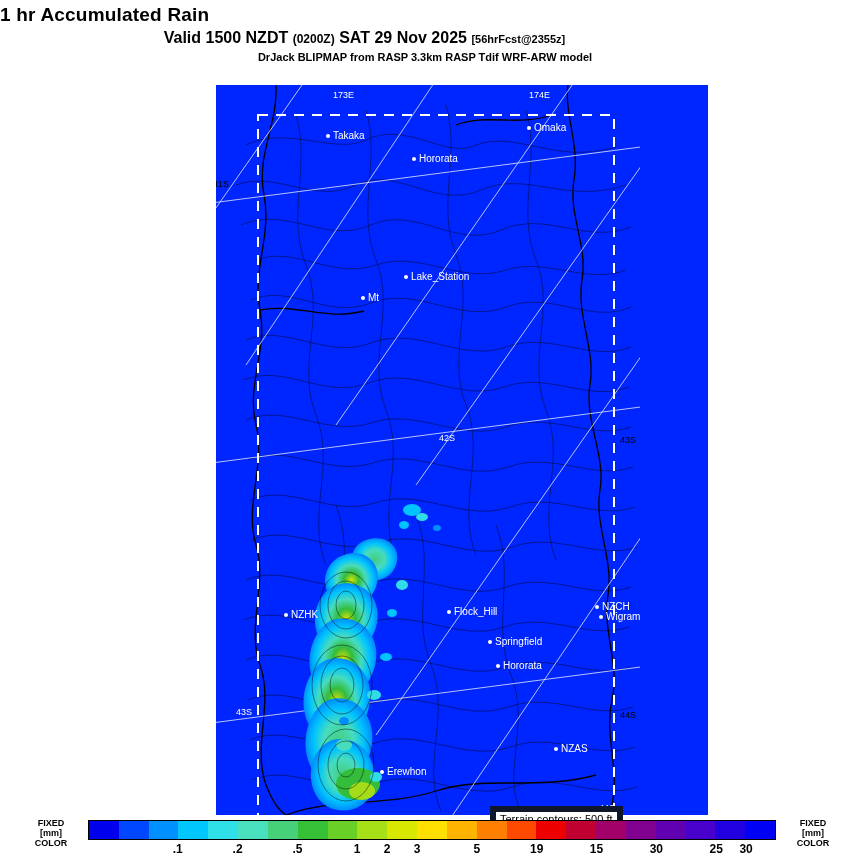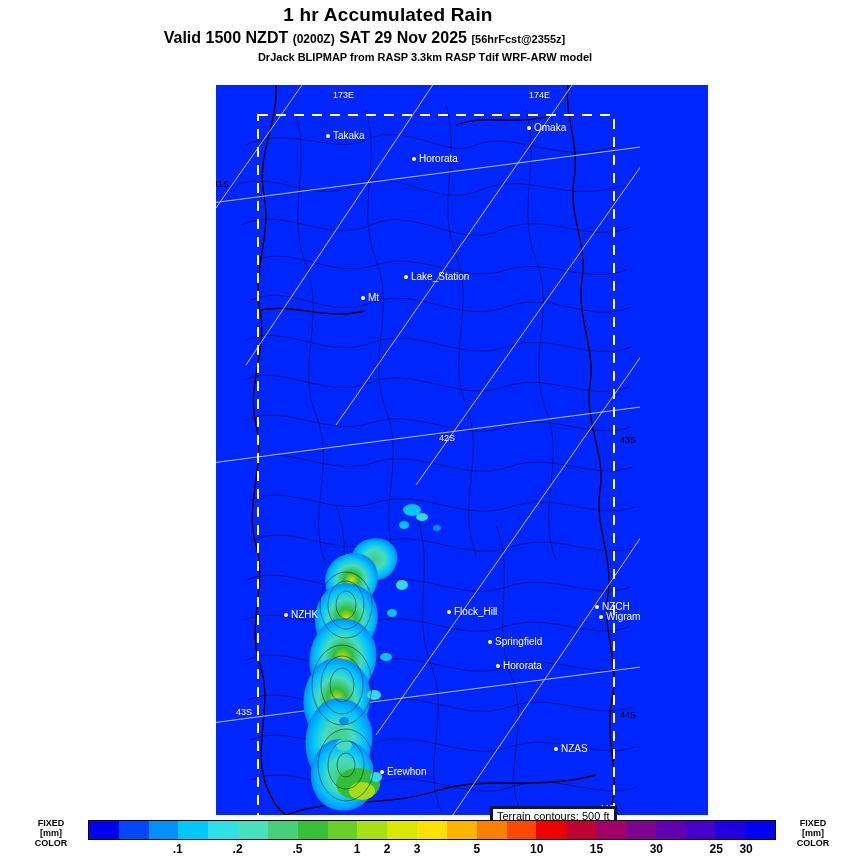--- a/index.html
+++ b/index.html
@@ -2,21 +2,21 @@
 <html><head>
 <meta charset="utf-8">
 <style>
   html,body{margin:0;padding:0;}
   body{
     width:850px;height:860px;background:#ffffff;
     font-family:"Liberation Sans", sans-serif;
     color:#000;position:relative;overflow:hidden;
   }
   .title{
-    position:absolute;top:4px;left:0;width:776px;text-align:center;
+    position:absolute;top:4px;left:0;width:776px;text-align:left;
     font-size:19px;font-weight:bold;letter-spacing:.2px;
   }
   .subtitle{
     position:absolute;top:29px;left:0;width:729px;text-align:center;
     font-size:16px;font-weight:bold;
   }
   .subtitle .small{font-size:12px;font-weight:bold;}
   .subtitle .tiny{font-size:11px;font-weight:bold;}
   .credits{
     position:absolute;top:51px;left:0;width:850px;text-align:center;
@@ -29,21 +29,21 @@
   }
   .map-svg{position:absolute;left:0;top:0;}
   .pt{position:absolute;font-size:10px;color:#fff;white-space:nowrap;}
   .pt .dot{
     display:inline-block;width:4px;height:4px;border-radius:50%;
     background:#fff;vertical-align:middle;margin-right:3px;
   }
   .grid-label{position:absolute;font-size:9px;color:#fff;white-space:nowrap;}
   .terrain-note{
     position:absolute;left:490px;top:806px;
-    background:#fff;border:3px solid #0f172a;padding:1px 4px;
+    background:#fff;border:6px solid #0f172a;padding:1px 4px;
     font-size:11px;
   }
   
   .cb-wrap{position:absolute;left:0;top:818px;width:730px;height:42px;}
   .cb-left,.cb-right{
     position:absolute;top:0;width:46px;text-align:center;
     font-size:9px;font-weight:bold;line-height:10px;
   }
   .cb-left{left:28px;}
   .cb-right{left:790px;}
@@ -269,21 +269,21 @@
       <div style="background: rgb(0, 0, 245);"></div>
     </div>
   <div class="cb-ticks" id="cb-ticks">
       <span style="left: 13.0435%;">.1</span>
       <span style="left: 21.7391%;">.2</span>
       <span style="left: 30.4348%;">.5</span>
       <span style="left: 39.1304%;">1</span>
       <span style="left: 43.4783%;">2</span>
       <span style="left: 47.8261%;">3</span>
       <span style="left: 56.5217%;">5</span>
-      <span style="left: 65.2174%;">10</span>
+      <span style="left: 65.2174%;">19</span>
       <span style="left: 73.913%;">15</span>
       <span style="left: 82.6087%;">30</span>
       <span style="left: 91.3043%;">25</span>
       <span style="left: 95.6522%;">30</span>
     </div>
 
   <div class="cb-right">
     <div>FIXED</div>
     <div>[mm]</div>
     <div>COLOR</div>

